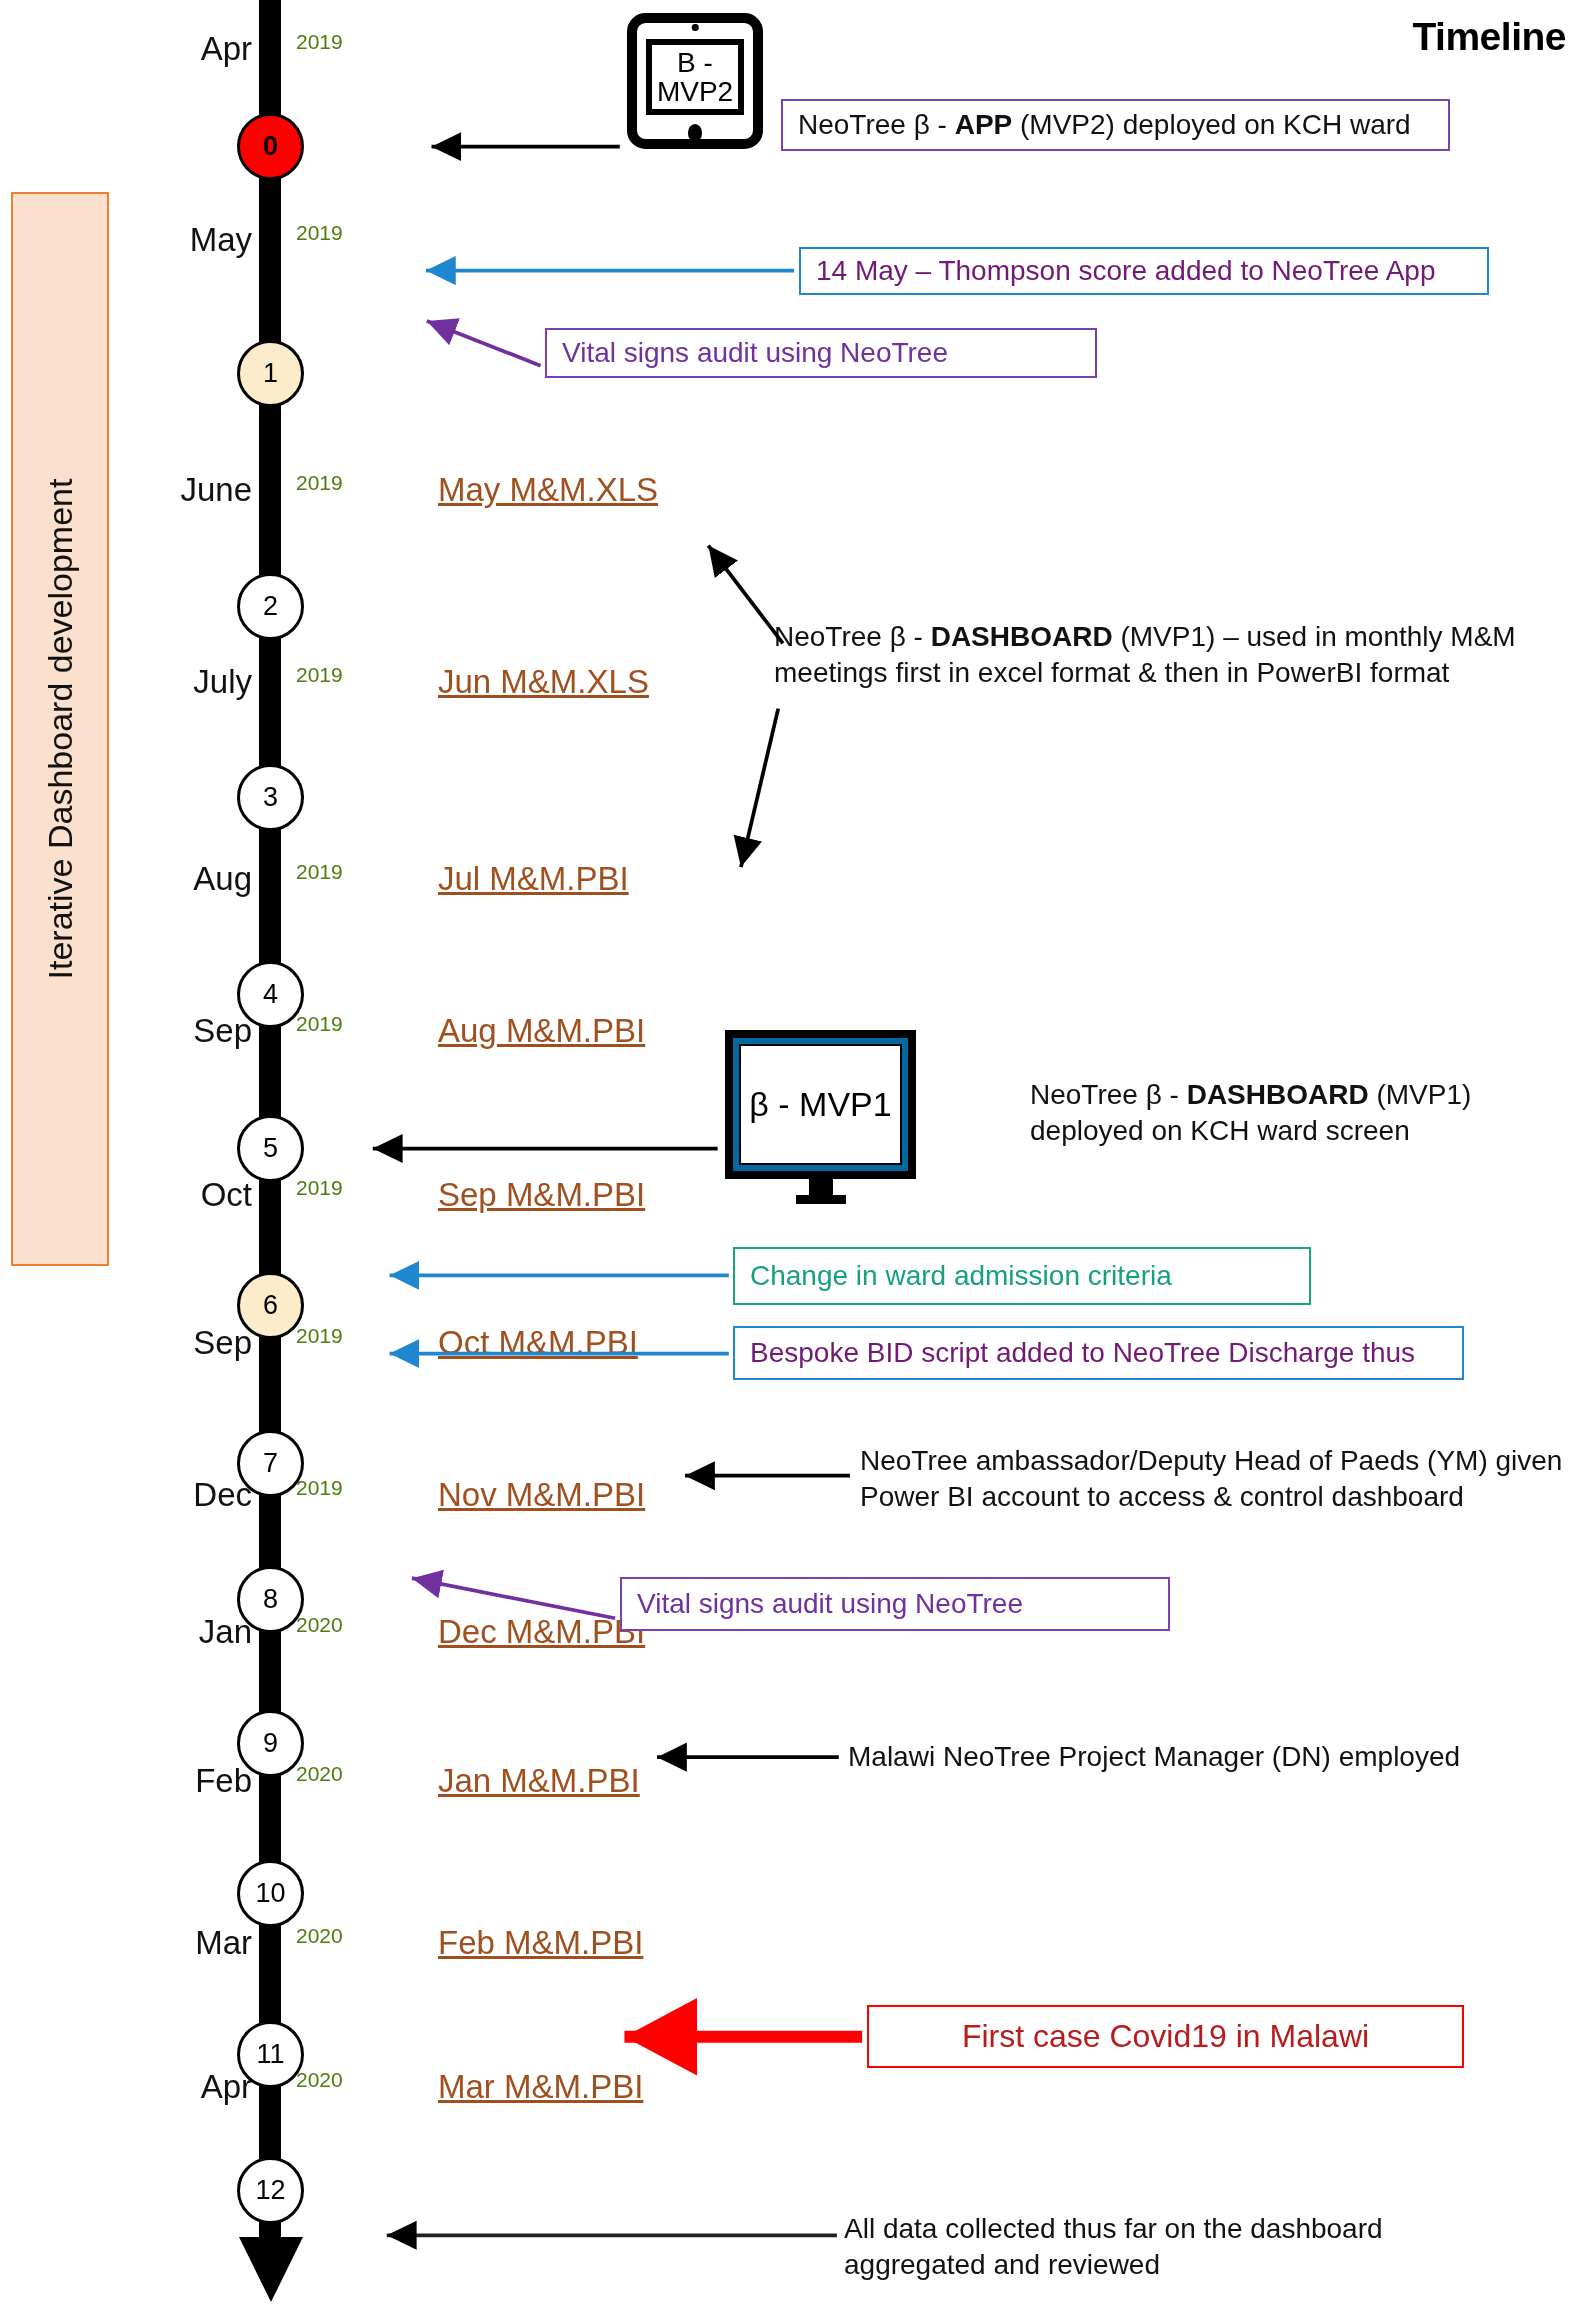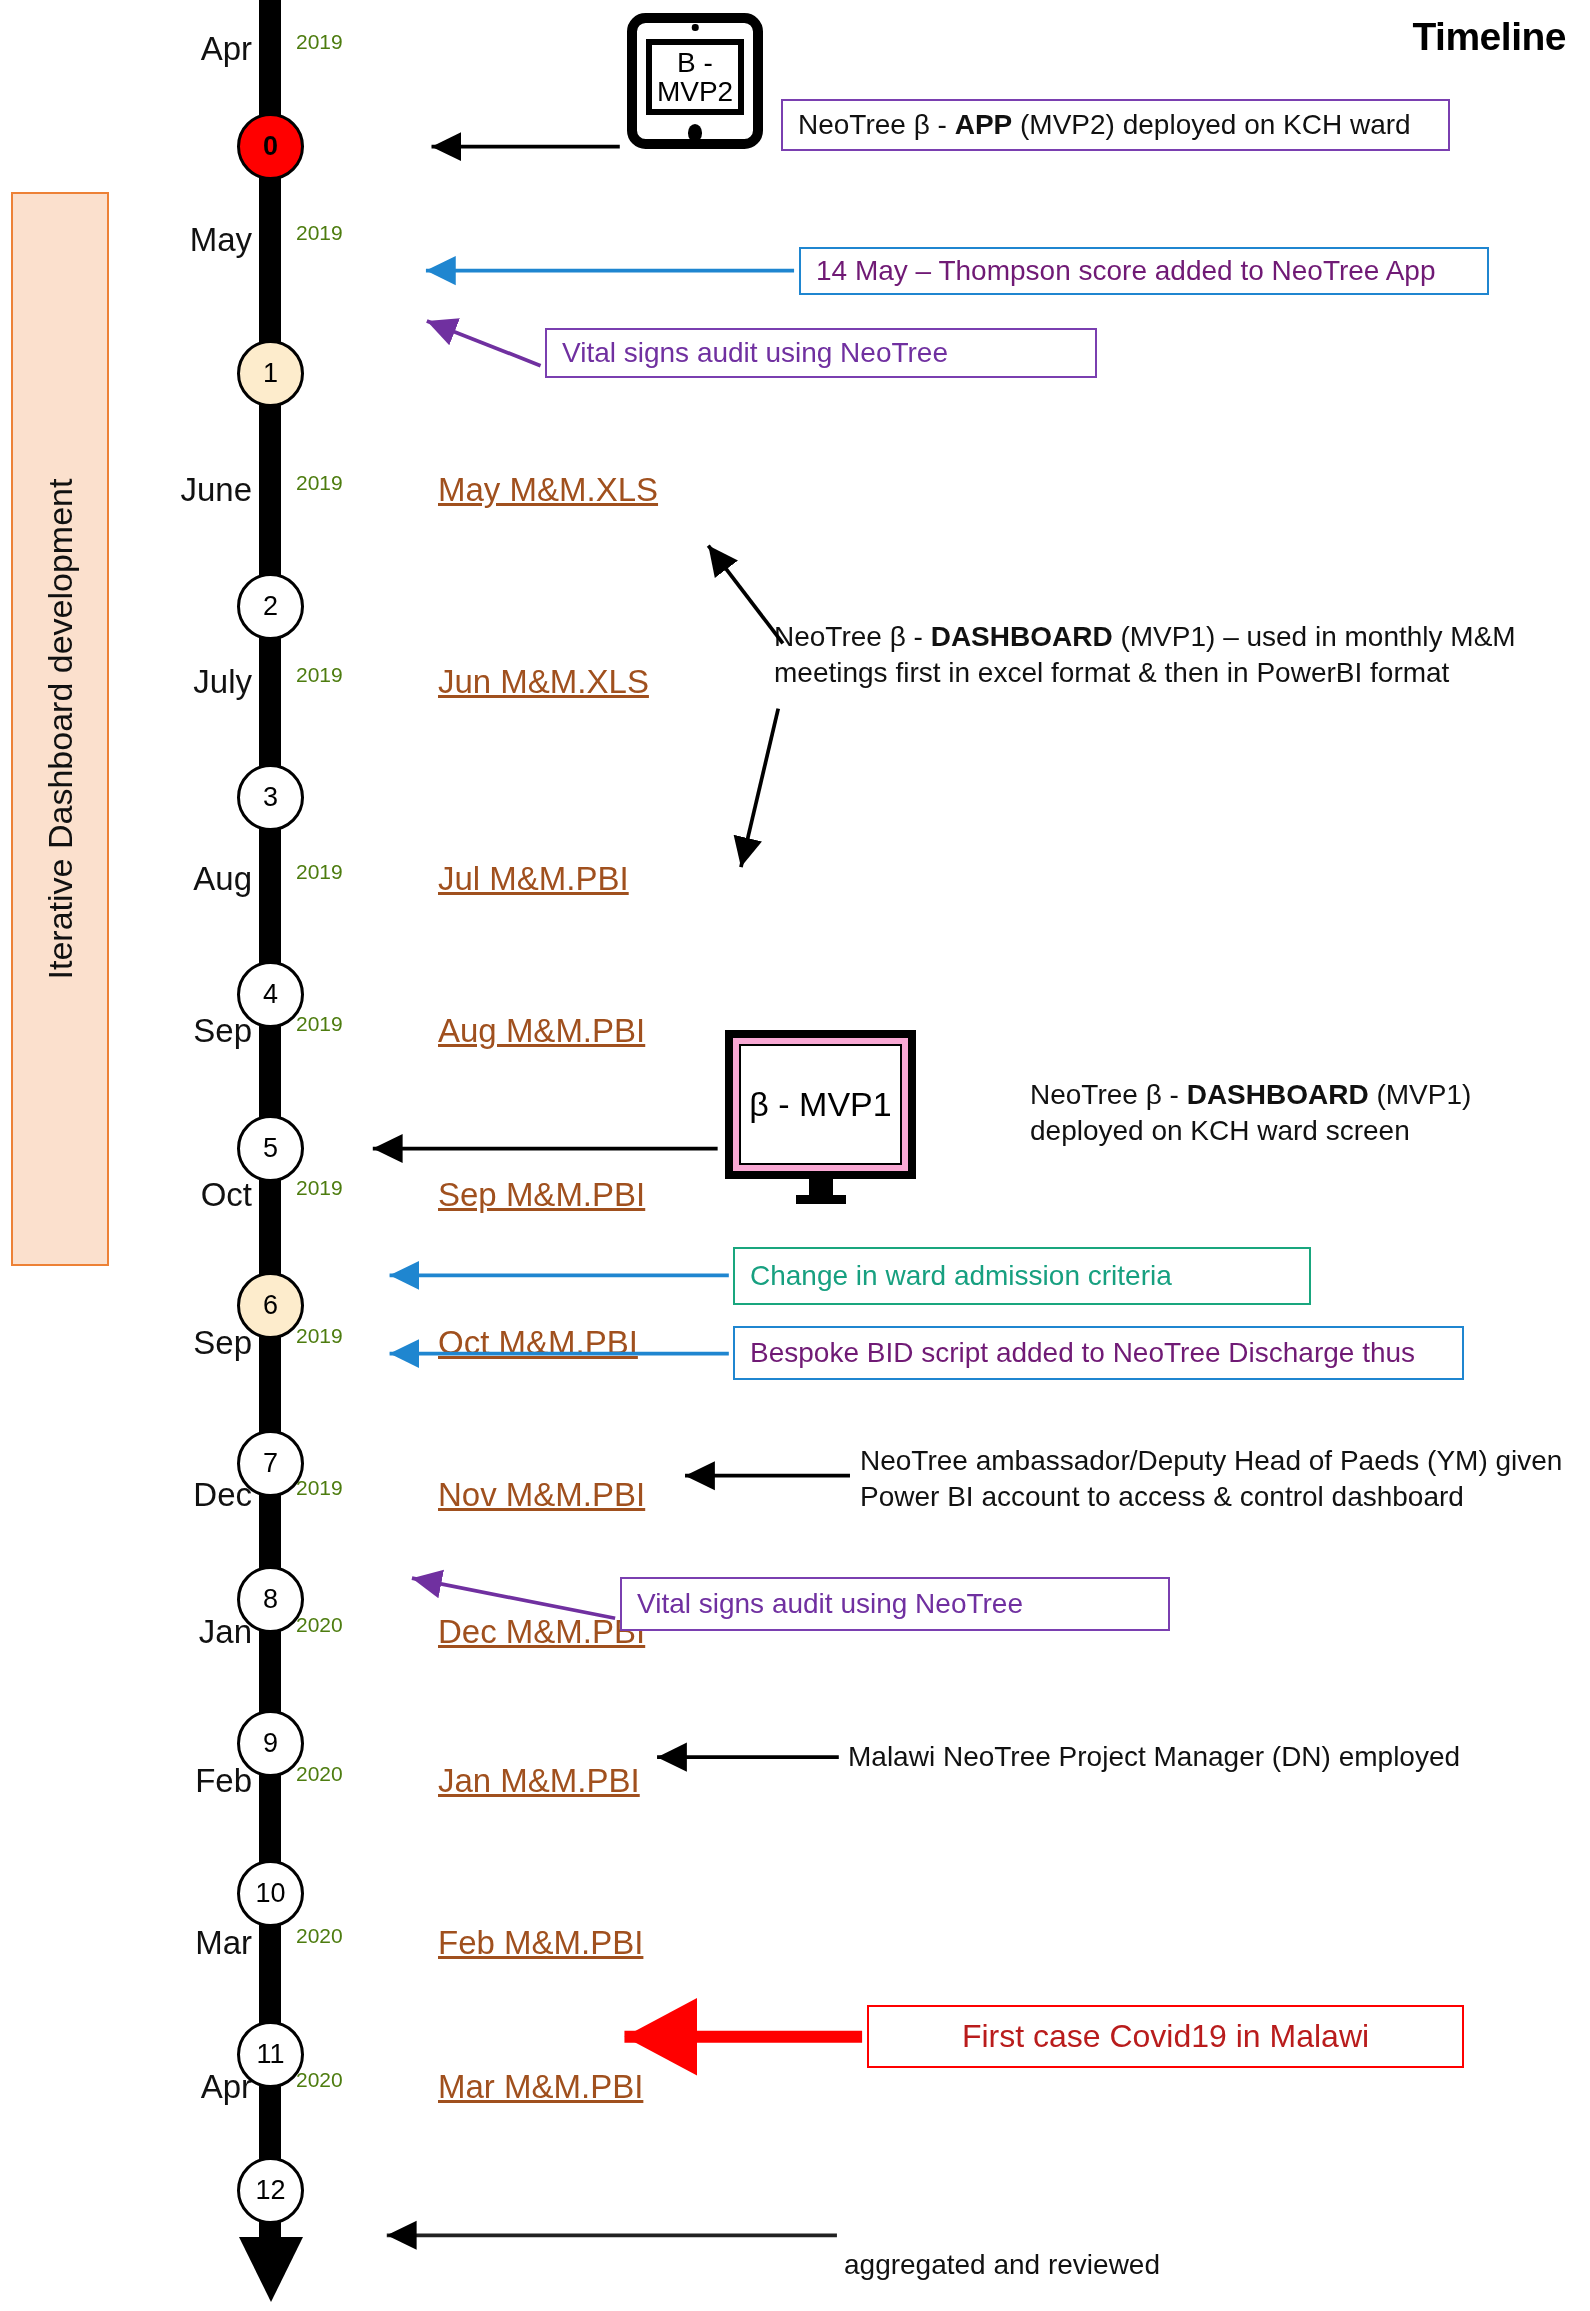--- a/index.html
+++ b/index.html
@@ -59,21 +59,21 @@
   #phone-screen{position:absolute;left:18.6px;top:26px;right:18.6px;bottom:34px;
                 border:6.5px solid #000;background:#fff;box-sizing:border-box;
                 display:flex;align-items:center;justify-content:center;
                 text-align:center;font-size:28px;line-height:1.05;color:#000;}
   #phone-speaker{position:absolute;left:50%;top:11.2px;transform:translateX(-50%);
                  width:6.5px;height:6.5px;border-radius:50%;background:#000;}
   #phone-home{position:absolute;left:50%;bottom:7.5px;transform:translateX(-50%);
               width:14px;height:17.7px;border-radius:50%;background:#000;}
 
   #monitor{left:725px;top:1030px;width:191px;height:149px;}
-  #monitor-outer{position:absolute;inset:0;border:8.4px solid #000;background:#f9a8d4;
+  #monitor-outer{position:absolute;inset:0;border:8.4px solid #000;background:#0369a1;
                  box-sizing:border-box;}
   #monitor-inner{position:absolute;inset:5.6px;border:2.8px solid #000;background:#fff;
                  box-sizing:border-box;display:flex;align-items:center;
                  justify-content:center;font-size:34px;color:#000;}
   #monitor-neck{position:absolute;left:50%;top:149px;transform:translateX(-50%);
                 width:24px;height:16px;background:#000;}
   #monitor-base{position:absolute;left:50%;top:165px;transform:translateX(-50%);
                 width:50px;height:9.3px;background:#000;}
 
   
@@ -190,21 +190,21 @@
   <span>Power BI account to access &amp; control dashboard</span>
 </div>
 
 <div class="abs box purple-text" style="left:620px;top:1577px;width:550px;height:54px;">Vital signs audit using NeoTree</div>
 
 <div class="abs plain" style="left:848px;top:1739px;width:671px;">Malawi NeoTree Project Manager (DN) employed</div>
 
 <div class="abs box red" style="left:867px;top:2005px;width:597px;height:63px;font-size:32px;">First case Covid19 in Malawi</div>
 
 <div class="abs plain" style="left:844px;top:2211px;width:671px;">
-  <br>
+  <span>All data collected thus far on the dashboard</span><br>
   <span>aggregated and reviewed</span>
 </div>
 
 <svg id="arrows" viewBox="0 0 1706 2480" width="1590" height="2312">
   <defs>
     <marker id="ah-black" markerWidth="9" markerHeight="9" refX="8" refY="4.5" orient="auto" markerUnits="strokeWidth">
       <path d="M8,4.5 L0,0.6 L0,8.4 z" fill="#000"></path>
     </marker>
     <marker id="ah-blue" markerWidth="9" markerHeight="9" refX="8" refY="4.5" orient="auto" markerUnits="strokeWidth">
       <path d="M8,4.5 L0,0.6 L0,8.4 z" fill="#1f86d0"></path>

